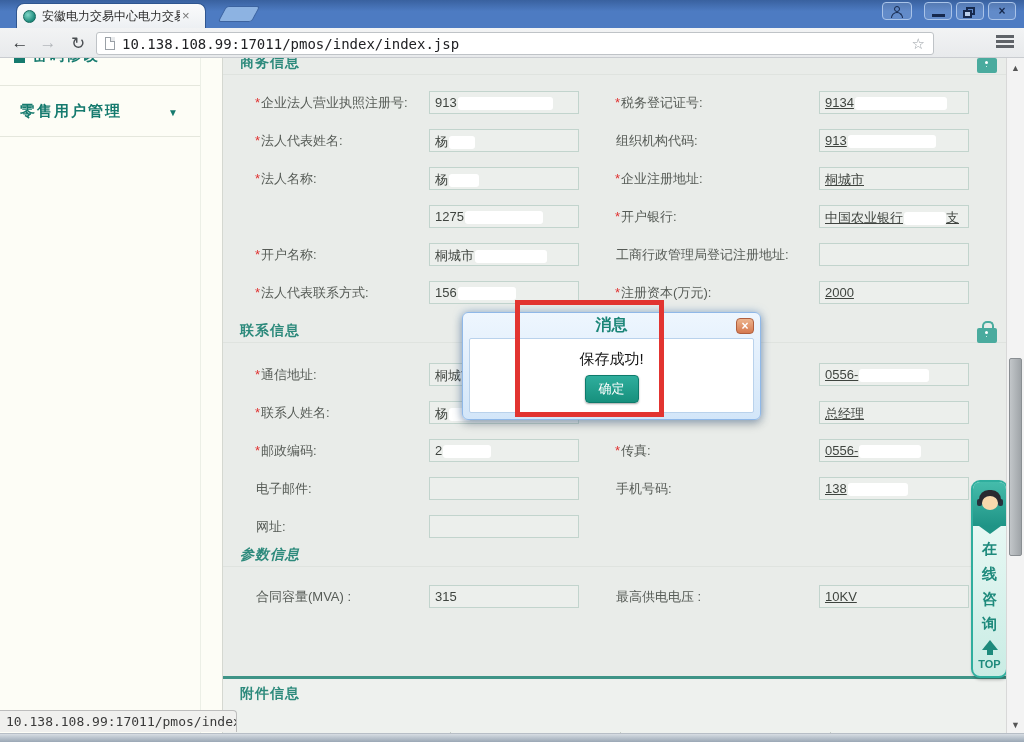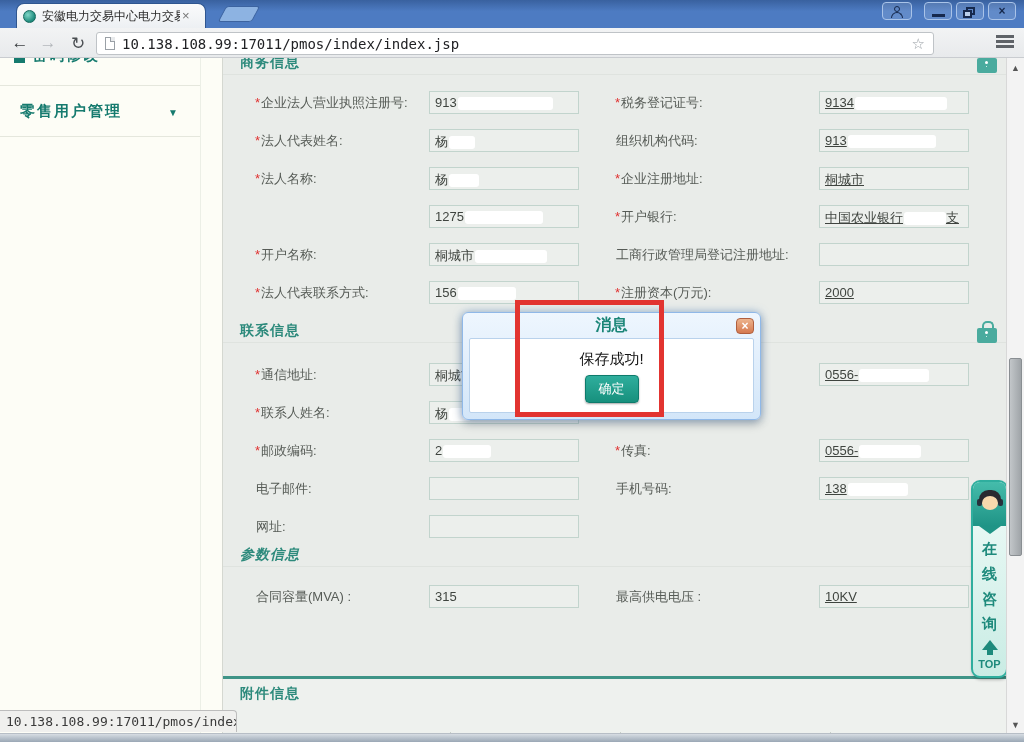--- a/index.html
+++ b/index.html
@@ -250,20 +250,21 @@
       <div class="frow">
         <span class="flabel l"><i class="req">*</i><span>通信地址:</span></span>
         <span class="finput l"><span>桐城市</span></span>
         <span class="flabel r"><i class="req"></i><span>办公电话:</span></span>
         <span class="finput r"><span>0556-</span><span class="blob" style="display:inline-block;width:70px"></span></span>
       </div>
       <div class="frow">
         <span class="flabel l"><i class="req">*</i><span>联系人姓名:</span></span>
         <span class="finput l"><span>杨</span><span class="blob" style="display:inline-block;width:22px"></span></span>
         <span class="flabel r"><i class="req"></i><span>联系人职务:</span></span>
+        <span class="finput r"><span>总经理</span></span>
       </div>
       <div class="frow">
         <span class="flabel l"><i class="req">*</i><span>邮政编码:</span></span>
         <span class="finput l"><span>2</span><span class="blob" style="display:inline-block;width:48px"></span></span>
         <span class="flabel r"><i class="req">*</i><span>传真:</span></span>
         <span class="finput r"><span>0556-</span><span class="blob" style="display:inline-block;width:62px"></span></span>
       </div>
       <div class="frow">
         <span class="flabel l"><i class="req"></i><span>电子邮件:</span></span>
         <span class="finput l"><span></span></span>

